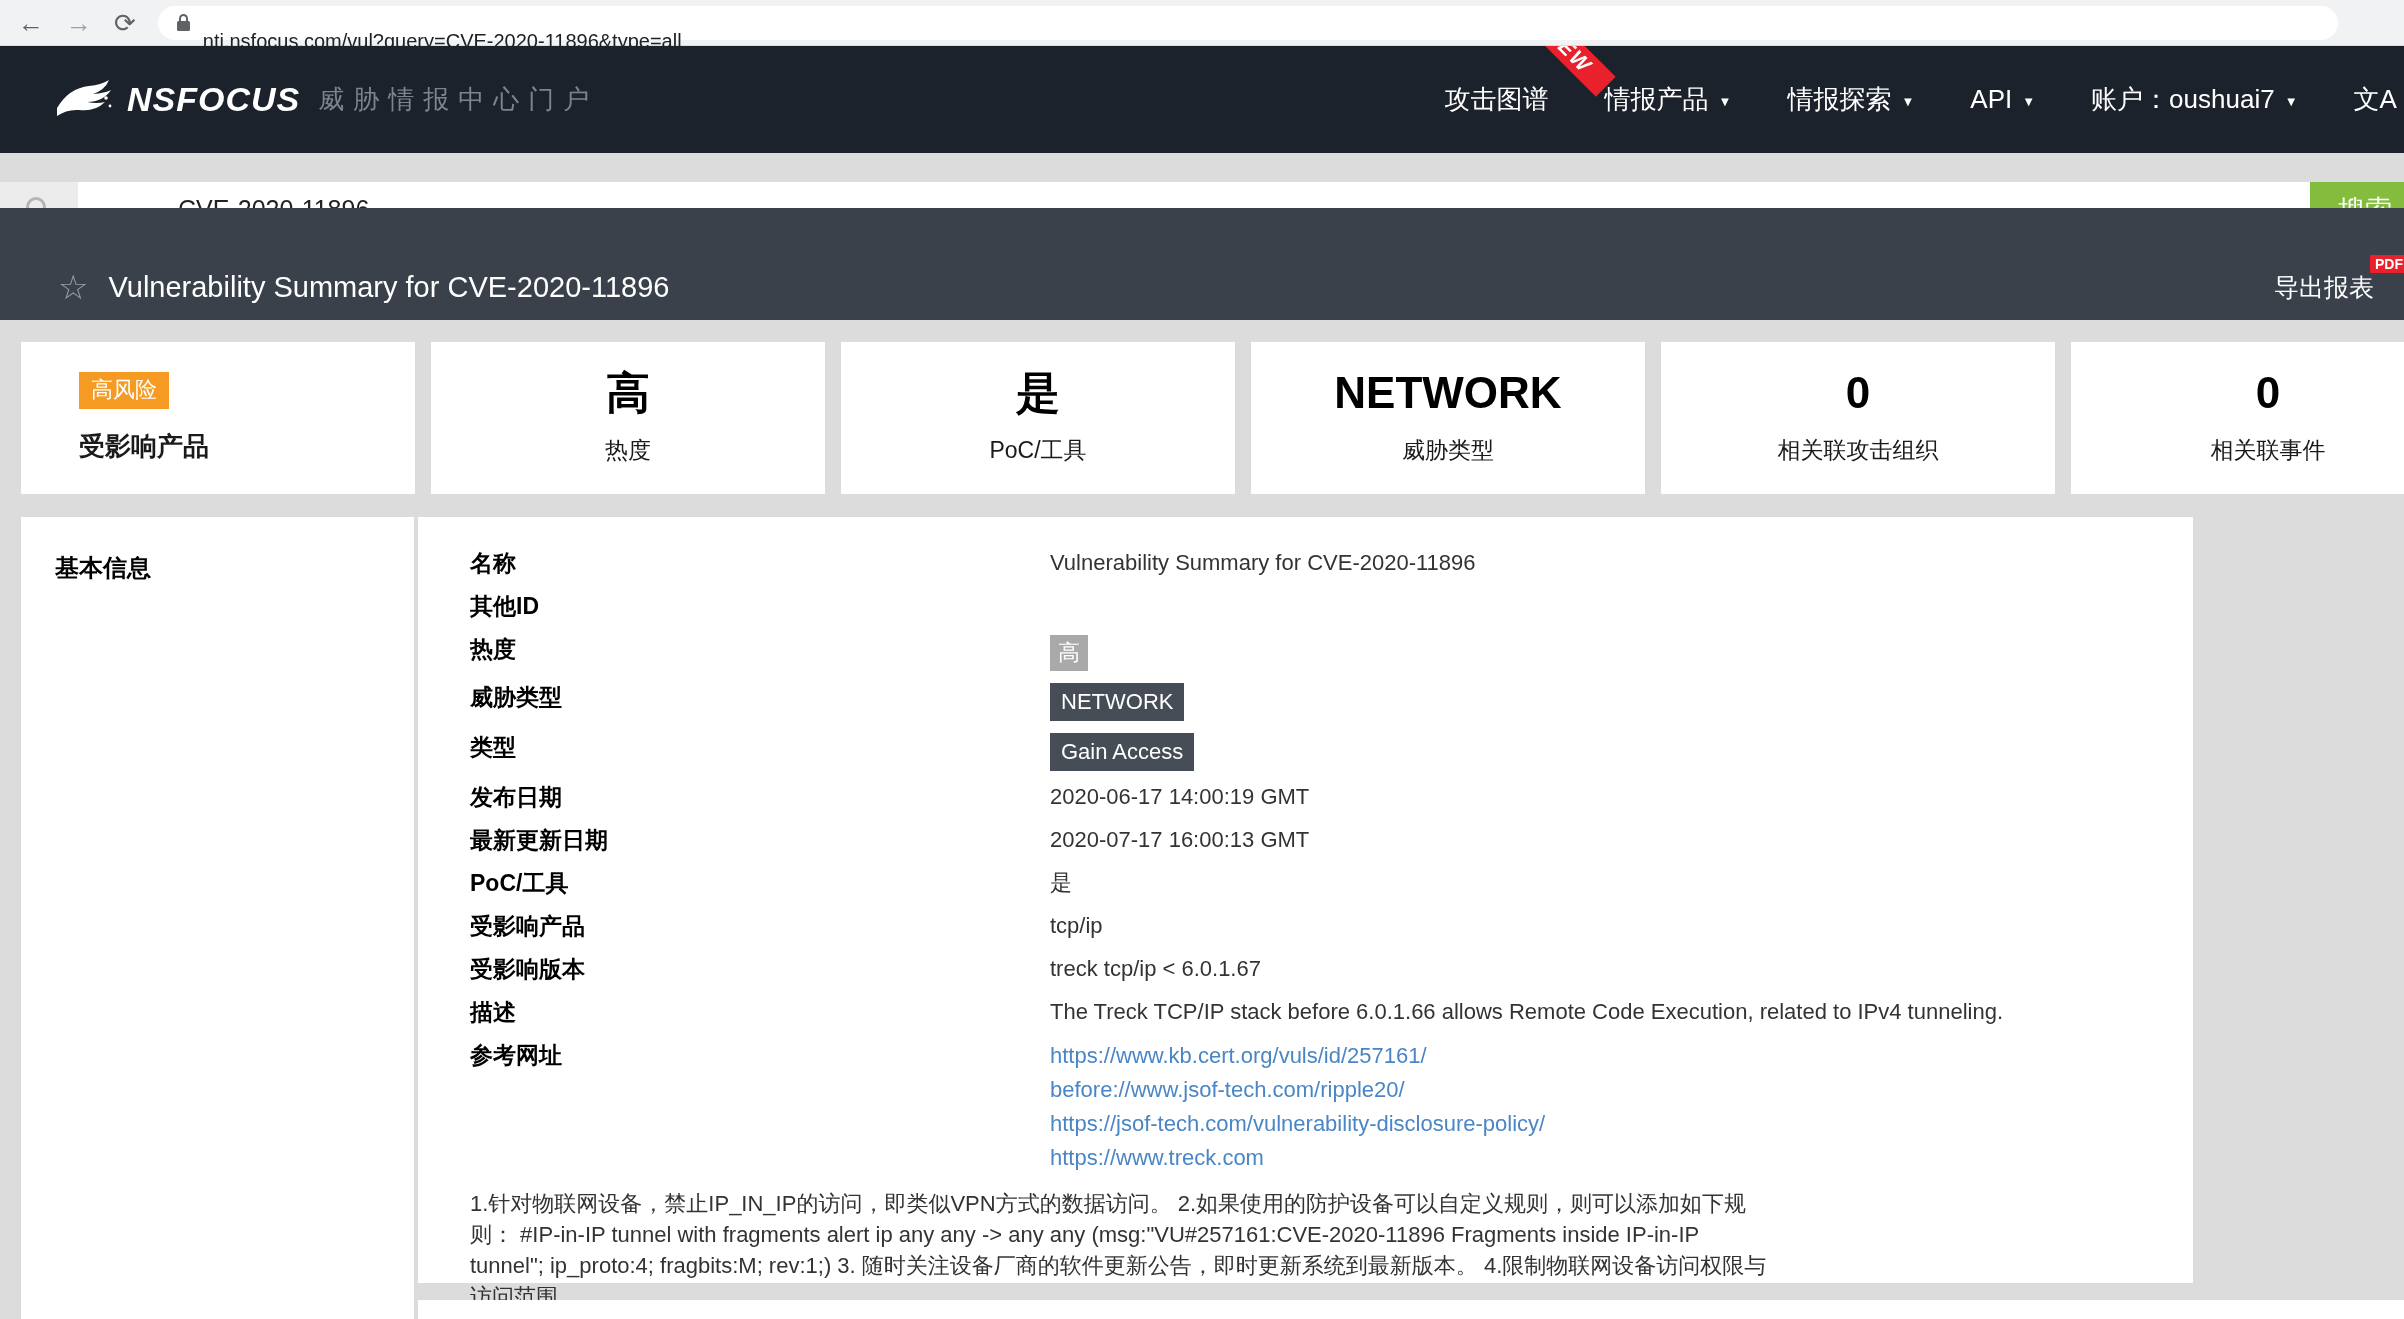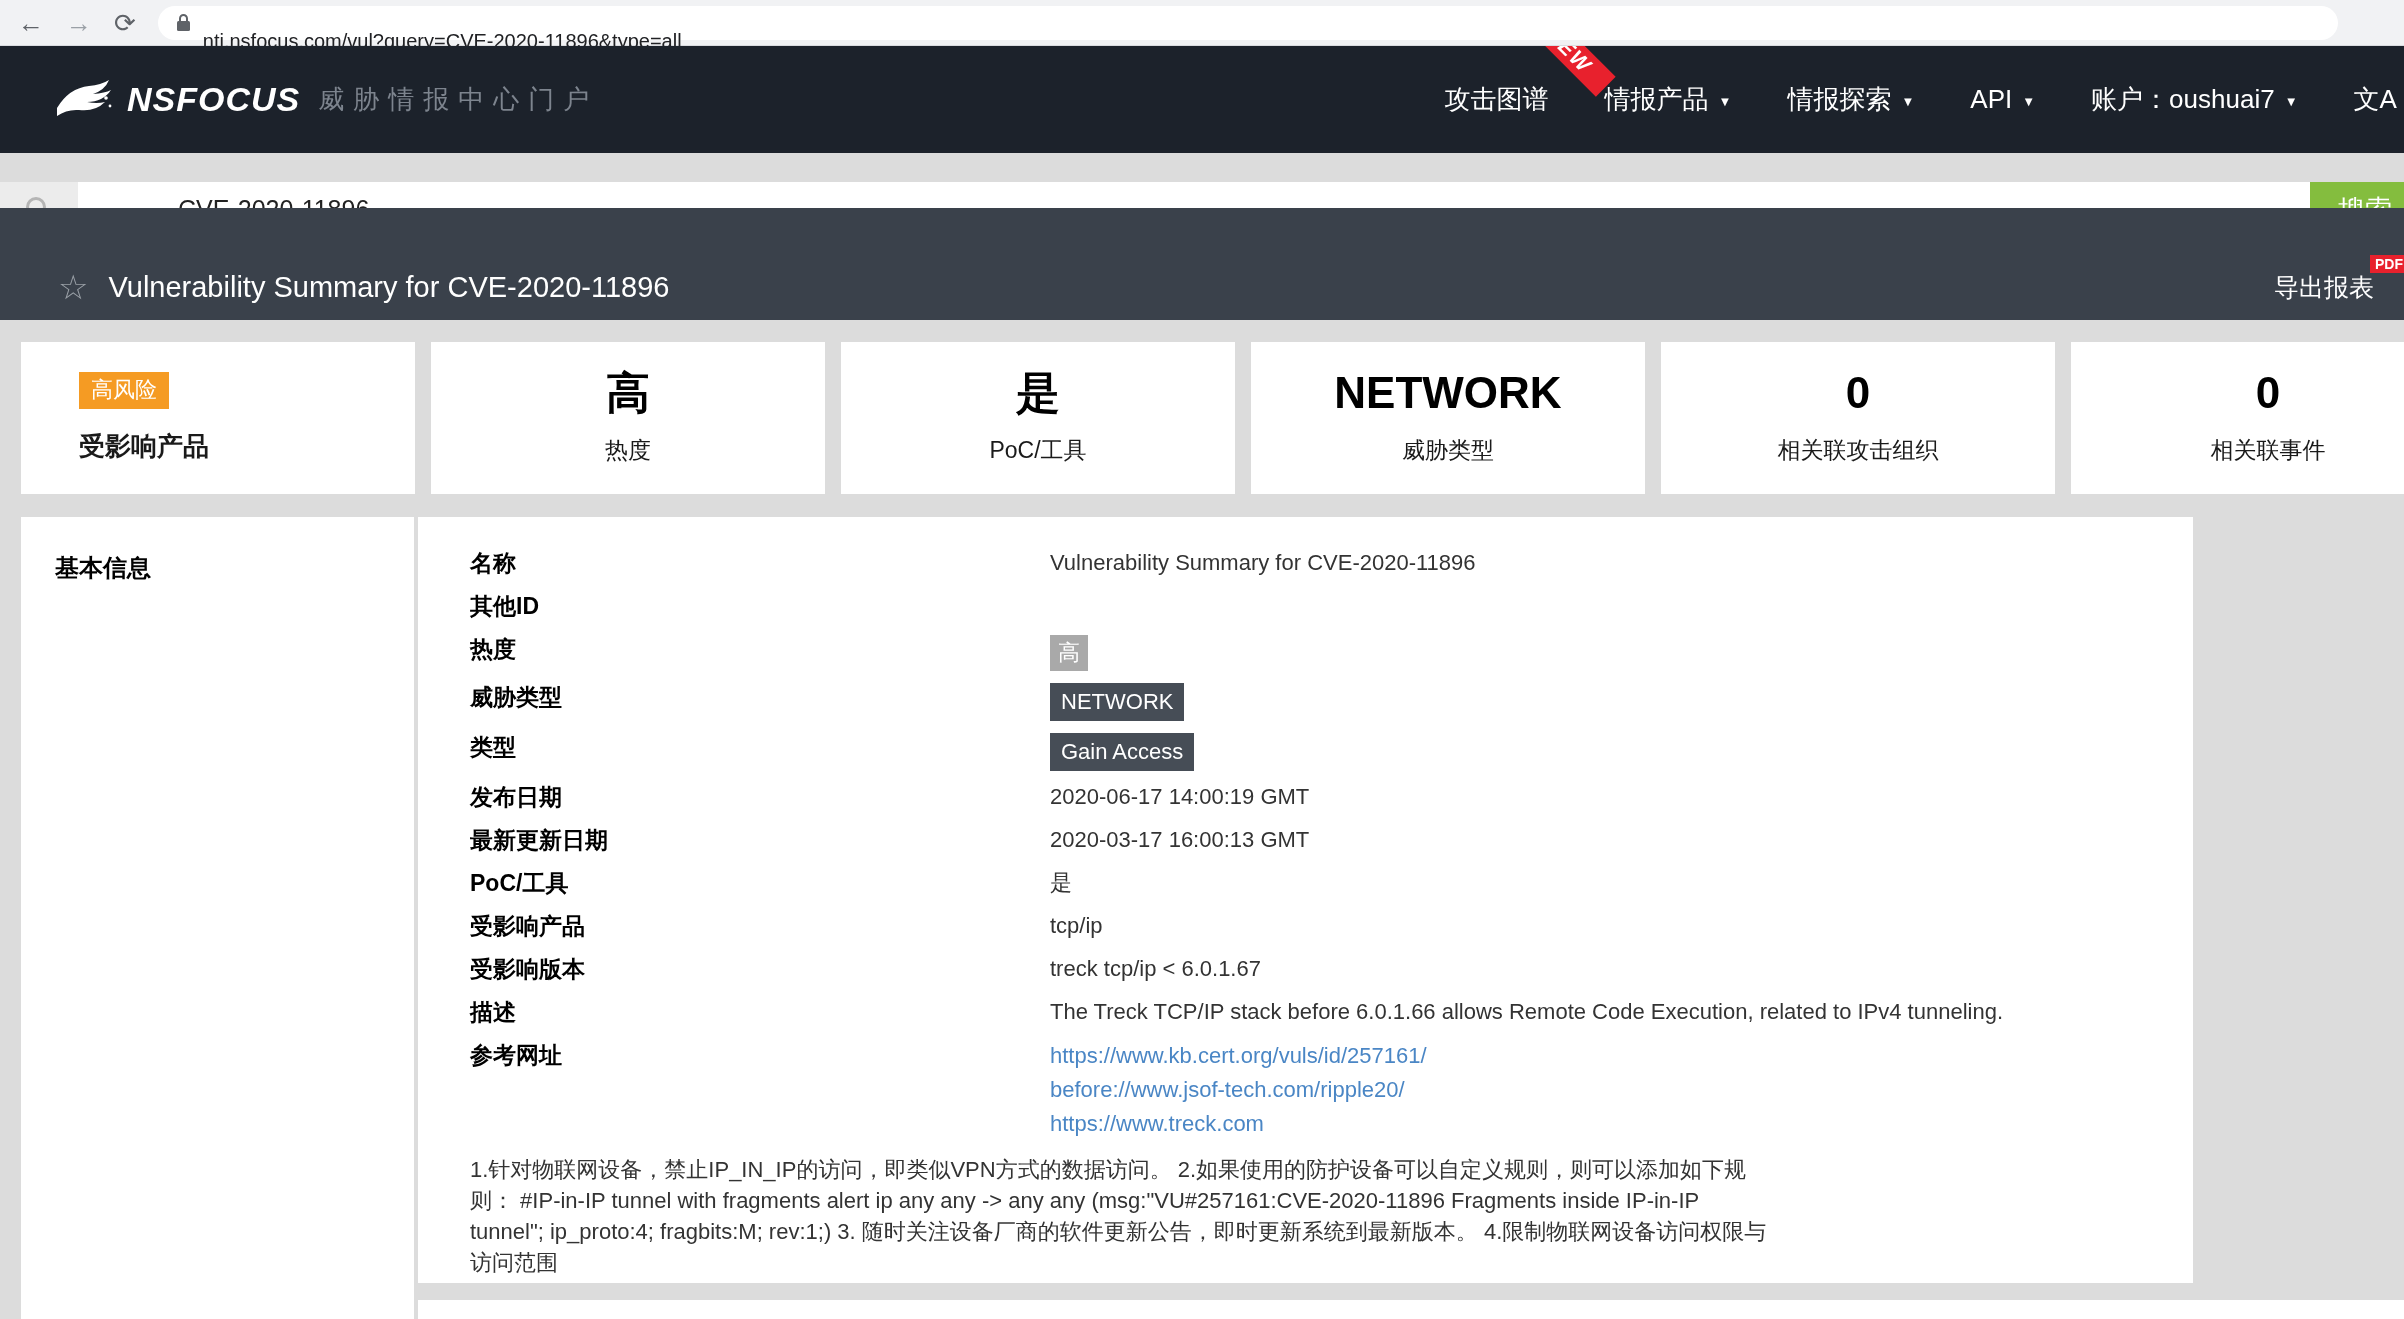--- a/index.html
+++ b/index.html
@@ -210,21 +210,21 @@
     <div class="field badgerow">
       <span class="field-label">类型</span>
       <span class="vbadge dark">Gain Access</span>
     </div>
     <div class="field">
       <span class="field-label">发布日期</span>
       <span class="field-value">2020-06-17 14:00:19 GMT</span>
     </div>
     <div class="field">
       <span class="field-label">最新更新日期</span>
-      <span class="field-value">2020-03-17 16:00:13 GMT</span>
+      <span class="field-value">2020-07-17 16:00:13 GMT</span>
     </div>
     <div class="field">
       <span class="field-label">PoC/工具</span>
       <span class="field-value">是</span>
     </div>
     <div class="field">
       <span class="field-label">受影响产品</span>
       <span class="field-value">tcp/ip</span>
     </div>
     <div class="field">
@@ -233,20 +233,21 @@
     </div>
     <div class="field">
       <span class="field-label">描述</span>
       <span class="field-value">The Treck TCP/IP stack before 6.0.1.66 allows Remote Code Execution, related to IPv4 tunneling.</span>
     </div>
     <div class="field">
       <span class="field-label">参考网址</span>
       <div class="linklist">
         <a>https://www.kb.cert.org/vuls/id/257161/</a>
         <a>before://www.jsof-tech.com/ripple20/</a>
+        <a>https://jsof-tech.com/vulnerability-disclosure-policy/</a>
         <a>https://www.treck.com</a>
       </div>
     </div>
     <div class="field">
       <span class="field-value solution">1.针对物联网设备，禁止IP_IN_IP的访问，即类似VPN方式的数据访问。 2.如果使用的防护设备可以自定义规则，则可以添加如下规则： #IP-in-IP tunnel with fragments alert ip any any -&gt; any any (msg:"VU#257161:CVE-2020-11896 Fragments inside IP-in-IP tunnel"; ip_proto:4; fragbits:M; rev:1;) 3. 随时关注设备厂商的软件更新公告，即时更新系统到最新版本。 4.限制物联网设备访问权限与访问范围</span>
     </div>
   </div>
 
 <div class="panel2-left"></div>
 <div class="panel2-main"></div>

